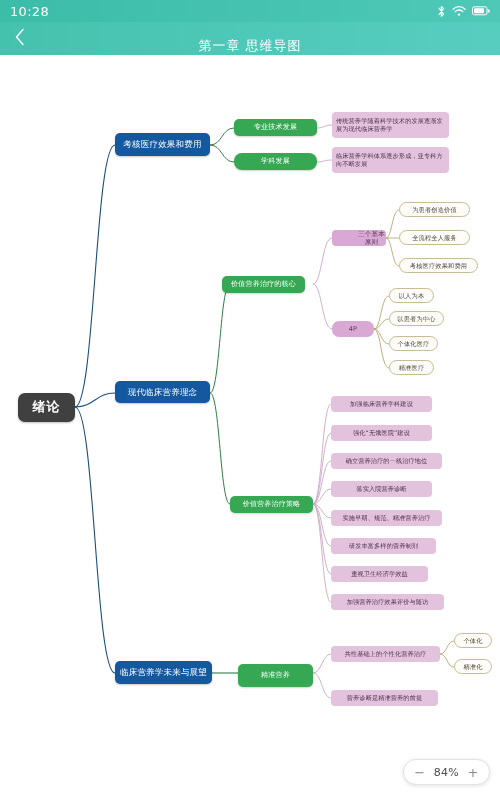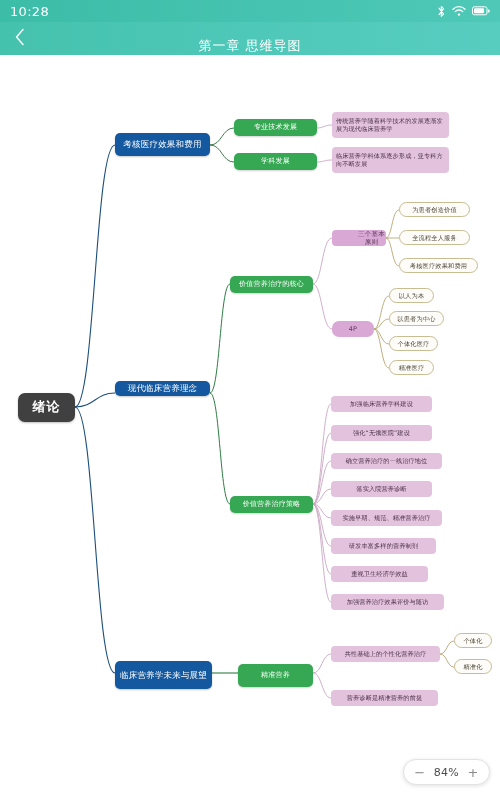--- a/index.html
+++ b/index.html
@@ -202,30 +202,30 @@
     <path d="M313 618 C 322 618, 322 599, 331 599" fill="none" stroke="#c9a7c4" stroke-width="0.9"></path>
     <path d="M313 618 C 322 618, 322 643, 331 643" fill="none" stroke="#c9a7c4" stroke-width="0.9"></path>
 
     <path d="M440 599 C 447 599, 447 586, 454 586" fill="none" stroke="#b5a571" stroke-width="0.9"></path>
     <path d="M440 599 C 447 599, 447 612, 454 612" fill="none" stroke="#b5a571" stroke-width="0.9"></path>
   </svg>
 
   <div class="node n-root" style="left:18px; top:338px; width:57px; height:29px;">绪论</div>
 
   <div class="node n-l1" style="left:115px; top:78px; width:95px; height:23px;">考核医疗效果和费用</div>
-  <div class="node n-l1" style="left:115px; top:326px; width:95px; height:15px;">现代临床营养理念</div>
-  <div class="node n-l1" style="left:115px; top:606px; width:97px; height:28px;">临床营养学未来与展望</div>
+  <div class="node n-l1" style="left:115px; top:326px; width:95px; height:22px;">现代临床营养理念</div>
+  <div class="node n-l1" style="left:115px; top:606px; width:97px; height:23px;">临床营养学未来与展望</div>
 
   <div class="node n-green" style="left:234px; top:64px; width:83px; height:17px;">专业技术发展</div>
-  <div class="node n-green" style="left:234px; top:98px; width:83px; height:17px;">学科发展</div>
+  <div class="node n-green" style="left:234px; top:98px; width:83px; height:17px;border-radius:8px;">学科发展</div>
 
   <div class="node n-pink multi" style="left:332px; top:57px; width:117px; height:26px;">传统营养学随着科学技术的发展逐渐发展为现代临床营养学</div>
   <div class="node n-pink multi" style="left:332px; top:92px; width:117px; height:26px;">临床营养学科体系逐步形成，亚专科方向不断发展</div>
 
-  <div class="node n-green" style="left:230px; top:221px; width:83px; height:17px;">价值营养治疗的核心</div>
+  <div class="node n-green" style="left:222px; top:221px; width:83px; height:17px;">价值营养治疗的核心</div>
   <div class="node n-green" style="left:230px; top:441px; width:83px; height:17px;">价值营养治疗策略</div>
 
   <div class="node n-purple" style="left:332px; top:175px; width:54px; height:16px;padding-left:25px;">三个基本原则</div>
   <div class="node n-purple" style="left:332px; top:266px; width:42px; height:16px;border-radius:7px;">4P</div>
 
   <div class="node n-outline" style="left:399px; top:147px; width:71px; height:15px;">为患者创造价值</div>
   <div class="node n-outline" style="left:399px; top:175px; width:71px; height:15px;">全流程全人服务</div>
   <div class="node n-outline" style="left:399px; top:203px; width:79px; height:15px;">考核医疗效果和费用</div>
 
   <div class="node n-outline" style="left:389px; top:233px; width:45px; height:15px;">以人为本</div>

